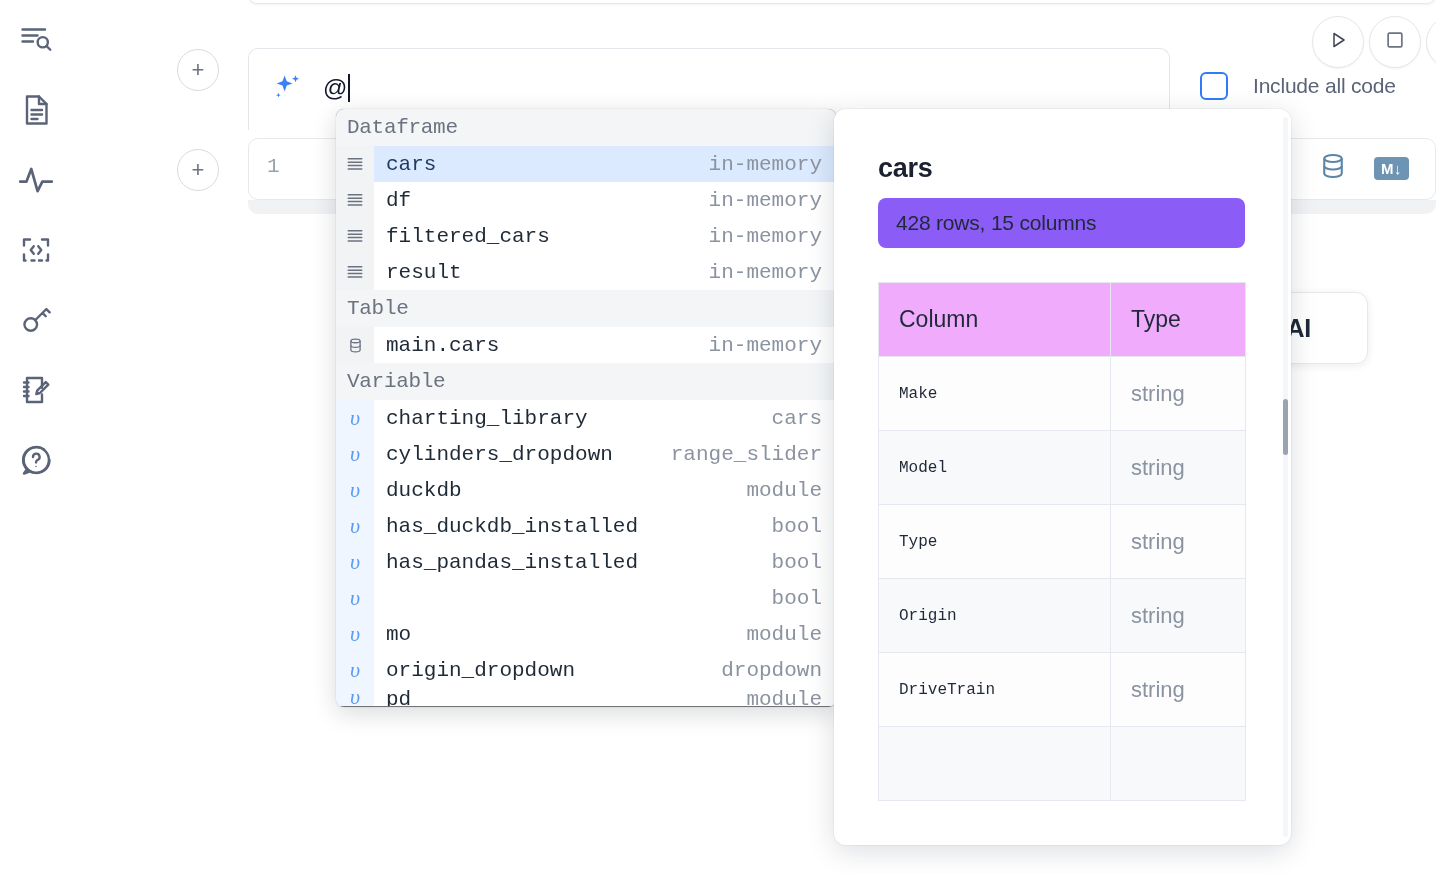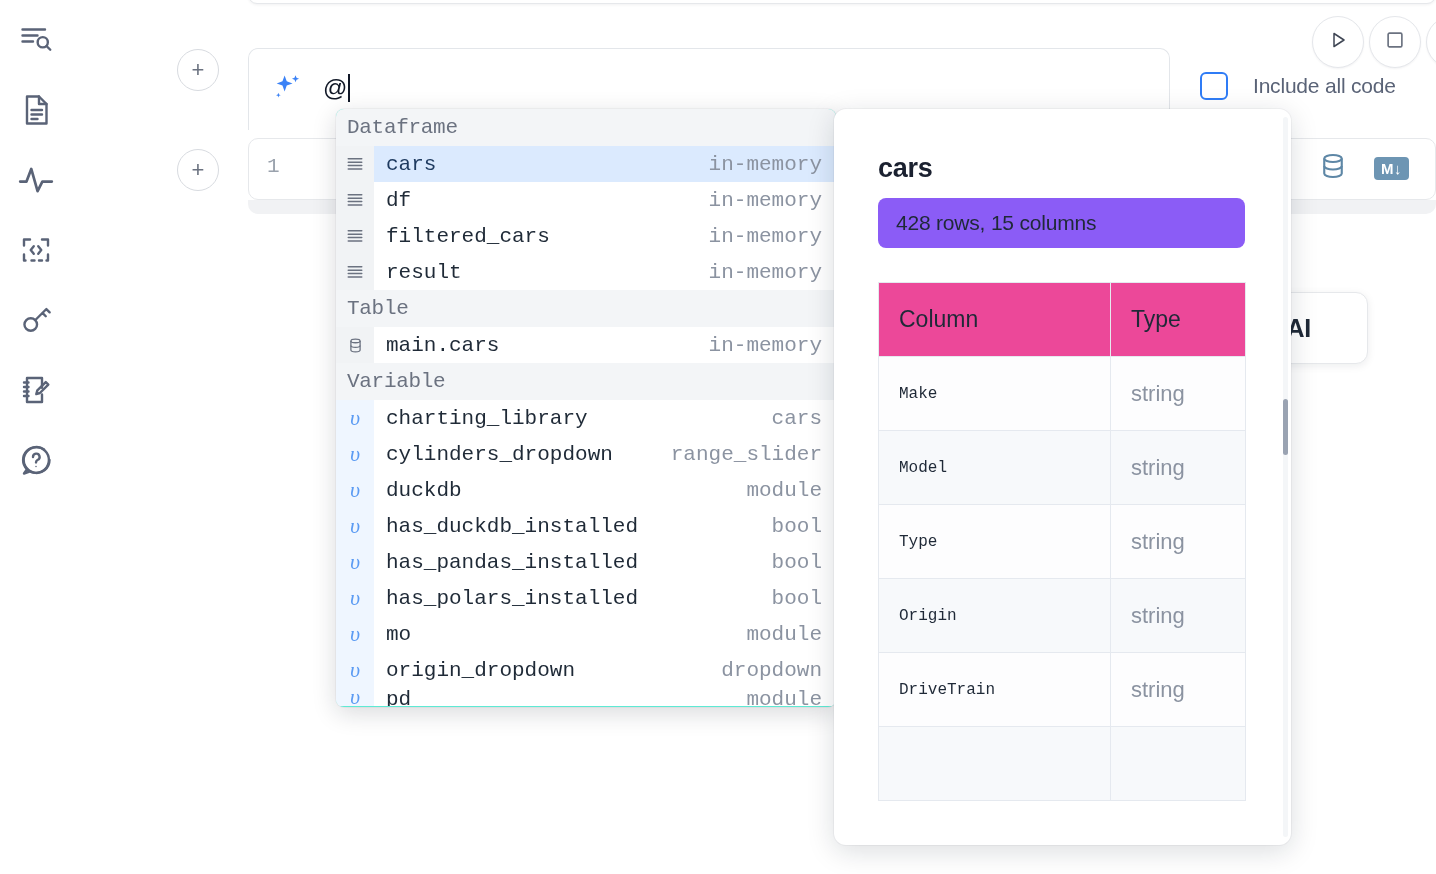--- a/index.html
+++ b/index.html
@@ -117,21 +117,21 @@
     box-shadow: 0 2px 8px rgba(16,24,40,.08);
     display: flex; align-items: center; justify-content: flex-end;
     padding-right: 56px;
     font-size: 25px; font-weight: bold; color: #1f2937; letter-spacing: -.3px;
     cursor: pointer;
   }
 
   
   .ac {
     position: absolute; left: 336px; top: 109px; width: 500px; height: 598px;
-    background: #5eead4; border-radius: 8px;
+    background: #737373; border-radius: 8px;
     box-shadow: 0 6px 24px rgba(16,24,40,.16), 0 0 0 1px rgba(16,24,40,.04);
     overflow: hidden; z-index: 20;
   }
   .ac-group {
     height: 37px; display: flex; align-items: center; padding-left: 11px;
     background: #f3f5f7; color: #6b7280;
     font-family: "Liberation Mono", monospace; font-size: 21px; letter-spacing: -.3px;
   }
   .ac-item {
     height: 36px; display: flex; align-items: center;
@@ -177,21 +177,21 @@
   .detail-source { font-size: 21px; color: #6b7685; margin: 0 0 22px 0; letter-spacing: -.2px; }
   .detail-pill {
     background: #8b5cf6; border-radius: 8px; padding: 13px 18px;
     font-size: 21px; color: #1f2937; letter-spacing: -.2px; margin-bottom: 34px;
   }
   table.schema { border-collapse: collapse; width: 368px; table-layout: fixed; }
   table.schema th, table.schema td {
     border: 1px solid #e5e9ef; padding: 0 20px; height: 74px; text-align: left;
   }
   table.schema th {
-    background: #ec4899; font-weight: normal; font-size: 23px; color: #1f2937;
+    background: #f0abfc; font-weight: normal; font-size: 23px; color: #1f2937;
   }
   table.schema th:first-child { width: 232px; }
   table.schema td.col {
     font-family: "Liberation Mono", monospace; font-size: 16px; color: #1f2937;
     background: #fdfdfe;
   }
   table.schema td.typ { font-size: 22px; color: #8b93a1; background: #fdfdfe; }
   table.schema tr.alt td { background: #f7f9fb; }
   .detail-scroll {
     position: absolute; right: 3px; top: 8px; width: 5px; height: 720px;
@@ -436,21 +436,20 @@
     <div class="ac-item var">
       <span class="ac-gutter">υ</span>
       <span class="ac-label-cell">
         <span class="ac-name">has_pandas_installed</span>
         <span class="ac-type">bool</span>
       </span>
     </div>
     <div class="ac-item var">
       <span class="ac-gutter">υ</span>
       <span class="ac-label-cell">
-        <span class="ac-name">has_polars_installed</span>
         <span class="ac-type">bool</span>
       </span>
     </div>
     <div class="ac-item var">
       <span class="ac-gutter">υ</span>
       <span class="ac-label-cell">
         <span class="ac-name">mo</span>
         <span class="ac-type">module</span>
       </span>
     </div>

